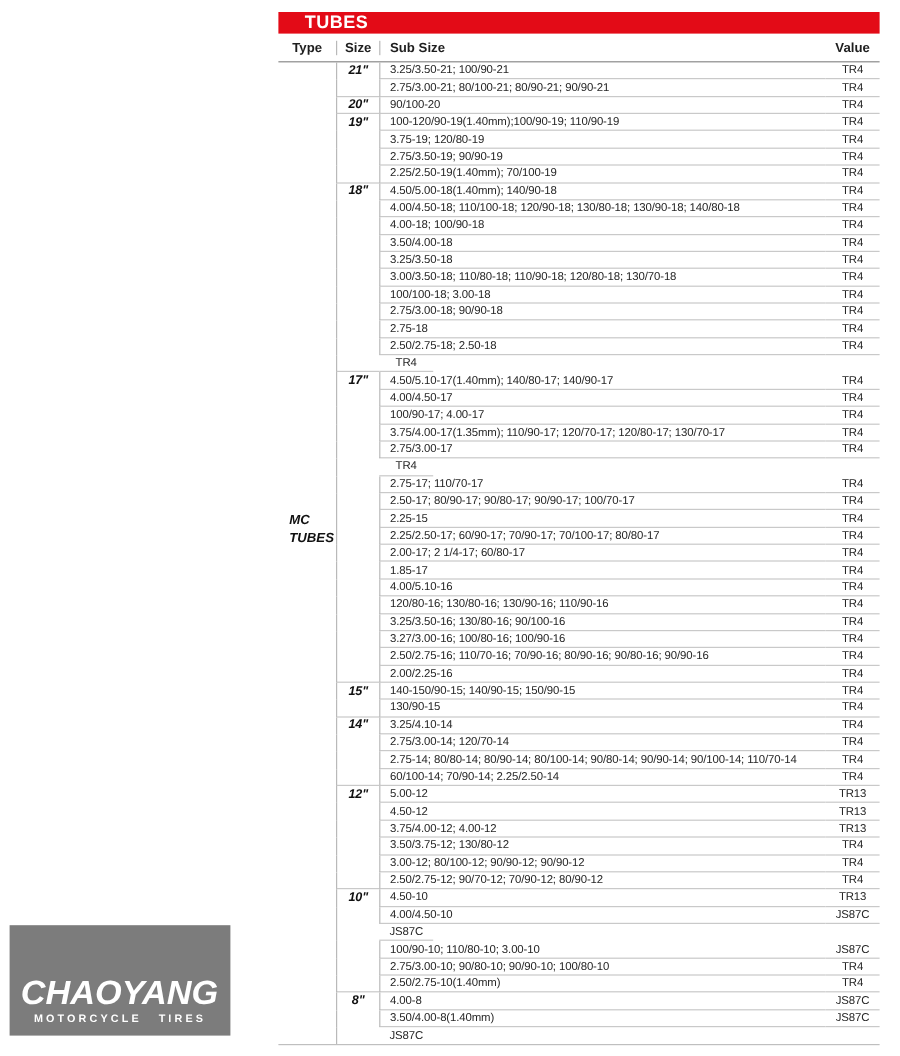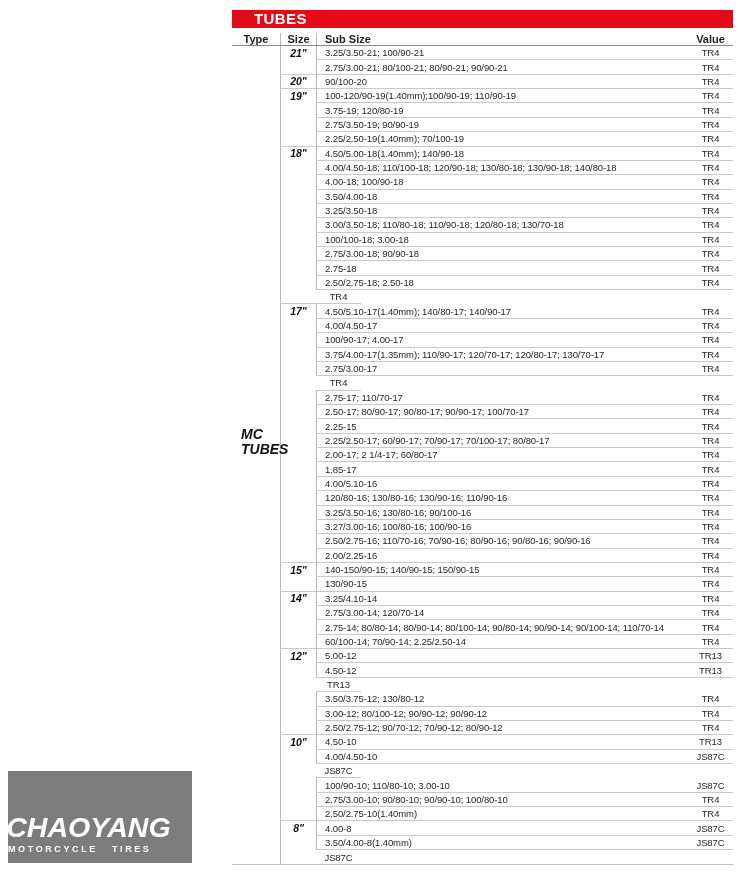--- a/index.html
+++ b/index.html
@@ -22,21 +22,21 @@
   .title-bar {
     height:18px; background:var(--red);
     display:flex; align-items:center; padding-left:22px;
   }
   .title-bar .title {
     color:#ffffff; font-weight:bold; font-size:15px; letter-spacing:0.4px;
     line-height:18px;
   }
 
   .head-row {
-    display:flex; height:18px; align-items:flex-end;
+    display:flex; height:24px; align-items:center;
     border-bottom:1.5px solid #8a8a8a;
     font-weight:bold; font-size:11px; color:var(--ink);
   }
   .head-row > div { display:flex; align-items:center; }
   .c-type { width:48px; justify-content:center; }
   .c-size { width:36px; justify-content:center; border-left:1px solid #b9b9b9; }
   .c-sub  { flex:1; padding-left:8px; border-left:1px solid #b9b9b9; }
   .c-val  { width:45px; justify-content:center; }
 
   #tbody { border-bottom:1px solid #bfbfbf; }
@@ -55,29 +55,29 @@
   #tbody .row:last-child .c-val,
   #tbody .row:last-child .c-size { border-bottom:none; }
 
   .size-label {
     font-weight:bold; font-style:italic; font-size:10.5px; color:#111;
     line-height:13px;
   }
 
   .mc-label {
     position:absolute; left:9px; top:417px;
-    font-weight:bold; font-style:italic; font-size:14px; line-height:15px;
+    font-weight:bold; font-style:italic; font-size:11px; line-height:15px;
     color:#111;
   }
 
   
   .logo {
     position:absolute; left:8px; top:771px; width:184px; height:92px;
     background:var(--logo-gray);
-    display:flex; flex-direction:column; justify-content:flex-end; 
+    display:flex; flex-direction:column; justify-content:flex-end; align-items:center;
     padding-bottom:9px;
   }
   .logo .brand {
     color:#ffffff; font-weight:bold; font-style:italic;
     font-size:28px; line-height:26px; letter-spacing:0;
     transform:scaleX(1.02); white-space:nowrap;
   }
   .logo .tagline {
     color:#ffffff; font-weight:bold; font-size:9px;
     letter-spacing:2.6px; word-spacing:9px; margin-top:3px; white-space:nowrap;
@@ -371,20 +371,21 @@
       </div>
       <div class="row">
         <div class="c-type"></div>
         <div class="c-size" style="justify-content: center;"></div>
         <div class="c-sub">4.50-12</div>
         <div class="c-val" style="justify-content: center;">TR13</div>
       </div>
       <div class="row">
         <div class="c-type"></div>
         <div class="c-size" style="justify-content: center;"></div>
+        <div class="c-sub">3.75/4.00-12; 4.00-12</div>
         <div class="c-val" style="justify-content: center;">TR13</div>
       </div>
       <div class="row">
         <div class="c-type"></div>
         <div class="c-size" style="justify-content: center;"></div>
         <div class="c-sub">3.50/3.75-12; 130/80-12</div>
         <div class="c-val" style="justify-content: center;">TR4</div>
       </div>
       <div class="row">
         <div class="c-type"></div>

